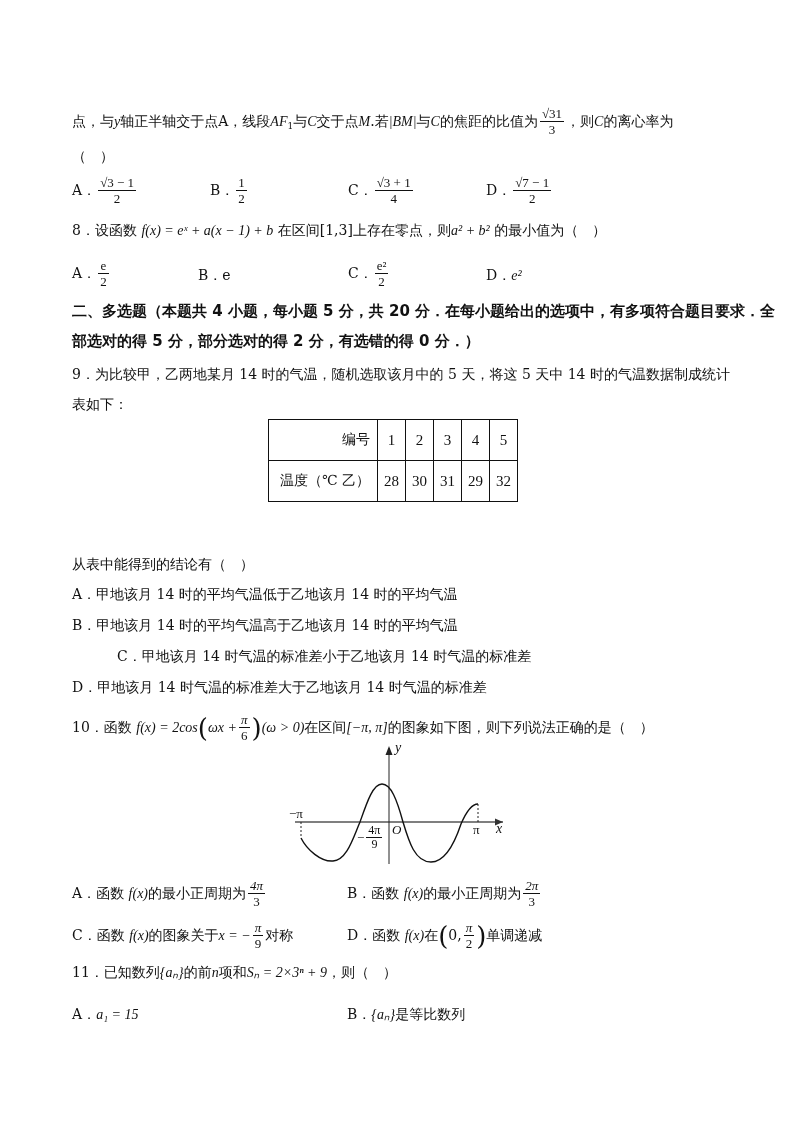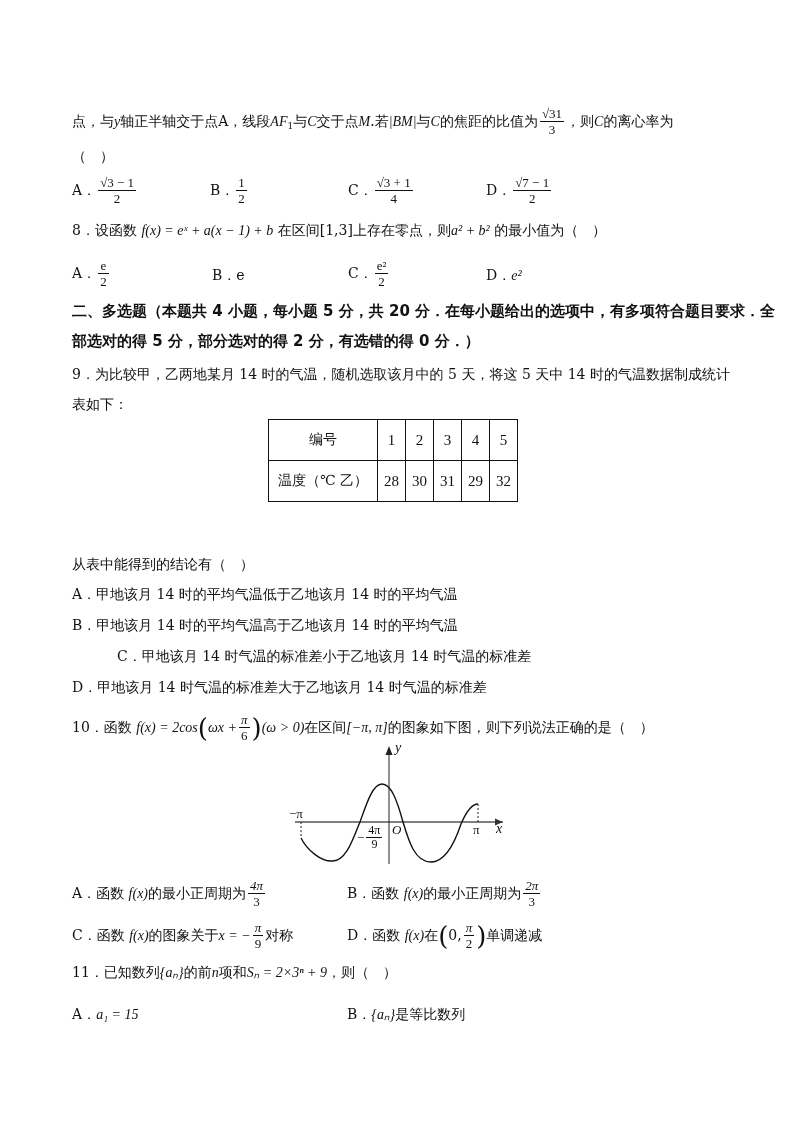--- a/index.html
+++ b/index.html
@@ -11,21 +11,21 @@
   }
   .abs { position: absolute; white-space: nowrap; }
   .line { position: absolute; left: 72px; white-space: nowrap; font-size: 14px; line-height: 20px; }
   .it { font-style: italic; font-family: "Liberation Serif", serif; }
   .frac { display: inline-block; vertical-align: middle; text-align: center; margin: 0 2px; font-family: "Liberation Serif", serif; font-size: 13px; line-height: 15px; }
   .frac .num { display: block; border-bottom: 1px solid #111; padding: 0 2px; }
   .frac .den { display: block; padding: 0 2px; }
   .bold { font-weight: bold; font-family: "DejaVu Sans", sans-serif; font-size: 15px; }
   .opt { position: absolute; white-space: nowrap; font-size: 14px; line-height: 20px; }
   table.data { position: absolute; left: 268px; top: 419px; border-collapse: collapse; font-size: 14px; }
-  table.data td { border: 1px solid #111; height: 40px; padding: 0 7px; text-align: center; }
+  table.data td { border: 1px solid #111; height: 40px; padding: 0 7px; text-align: right; }
   table.data td.label { width: 94px; }
   table.data td.num { text-align: center; padding: 0 6px; font-family: "Liberation Serif", serif; font-size: 15px; }
   .graph { position: absolute; left: 285px; top: 742px; }
   .big-paren { font-size: 26px; font-weight: 200; vertical-align: middle; line-height: 20px; }
 </style>
 </head>
 <body>
 
 <div class="line" style="top:106px;">
   <span>点，与</span><span class="it">y</span><span>轴正半轴交于点A，线段</span><span class="it">AF</span><sub style="font-size:9px">1</sub><span>与</span><span class="it">C</span><span>交于点</span><span class="it">M</span><span>.若</span><span class="it">|BM|</span><span>与</span><span class="it">C</span><span>的焦距的比值为</span><span class="frac"><span class="num">√31</span><span class="den">3</span></span><span>，则</span><span class="it">C</span><span>的离心率为</span>
@@ -44,21 +44,21 @@
 <div class="opt" style="left:486px; top:175px;">
   <span>D．</span><span class="frac"><span class="num">√7 − 1</span><span class="den">2</span></span>
 </div>
 
 <div class="line" style="top:220px;">
   <span>8．</span><span>设函数</span> <span class="it">f(x) = eˣ + a(x − 1) + b</span> <span>在区间</span><span>[1,3]</span><span>上存在零点，则</span><span class="it">a² + b²</span> <span>的最小值为（　）</span>
 </div>
 <div class="opt" style="left:72px; top:258px;">
   <span>A．</span><span class="frac"><span class="num">e</span><span class="den">2</span></span>
 </div>
-<div class="opt" style="left:212px; top:265px;">
+<div class="opt" style="left:198px; top:265px;">
   <span>B．</span><span>e</span>
 </div>
 <div class="opt" style="left:348px; top:258px;">
   <span>C．</span><span class="frac"><span class="num">e²</span><span class="den">2</span></span>
 </div>
 <div class="opt" style="left:486px; top:265px;">
   <span>D．</span><span class="it">e²</span>
 </div>
 
 <div class="line bold" style="top:301px;">二、多选题（本题共 4 小题，每小题 5 分，共 20 分．在每小题给出的选项中，有多项符合题目要求．全</div>

